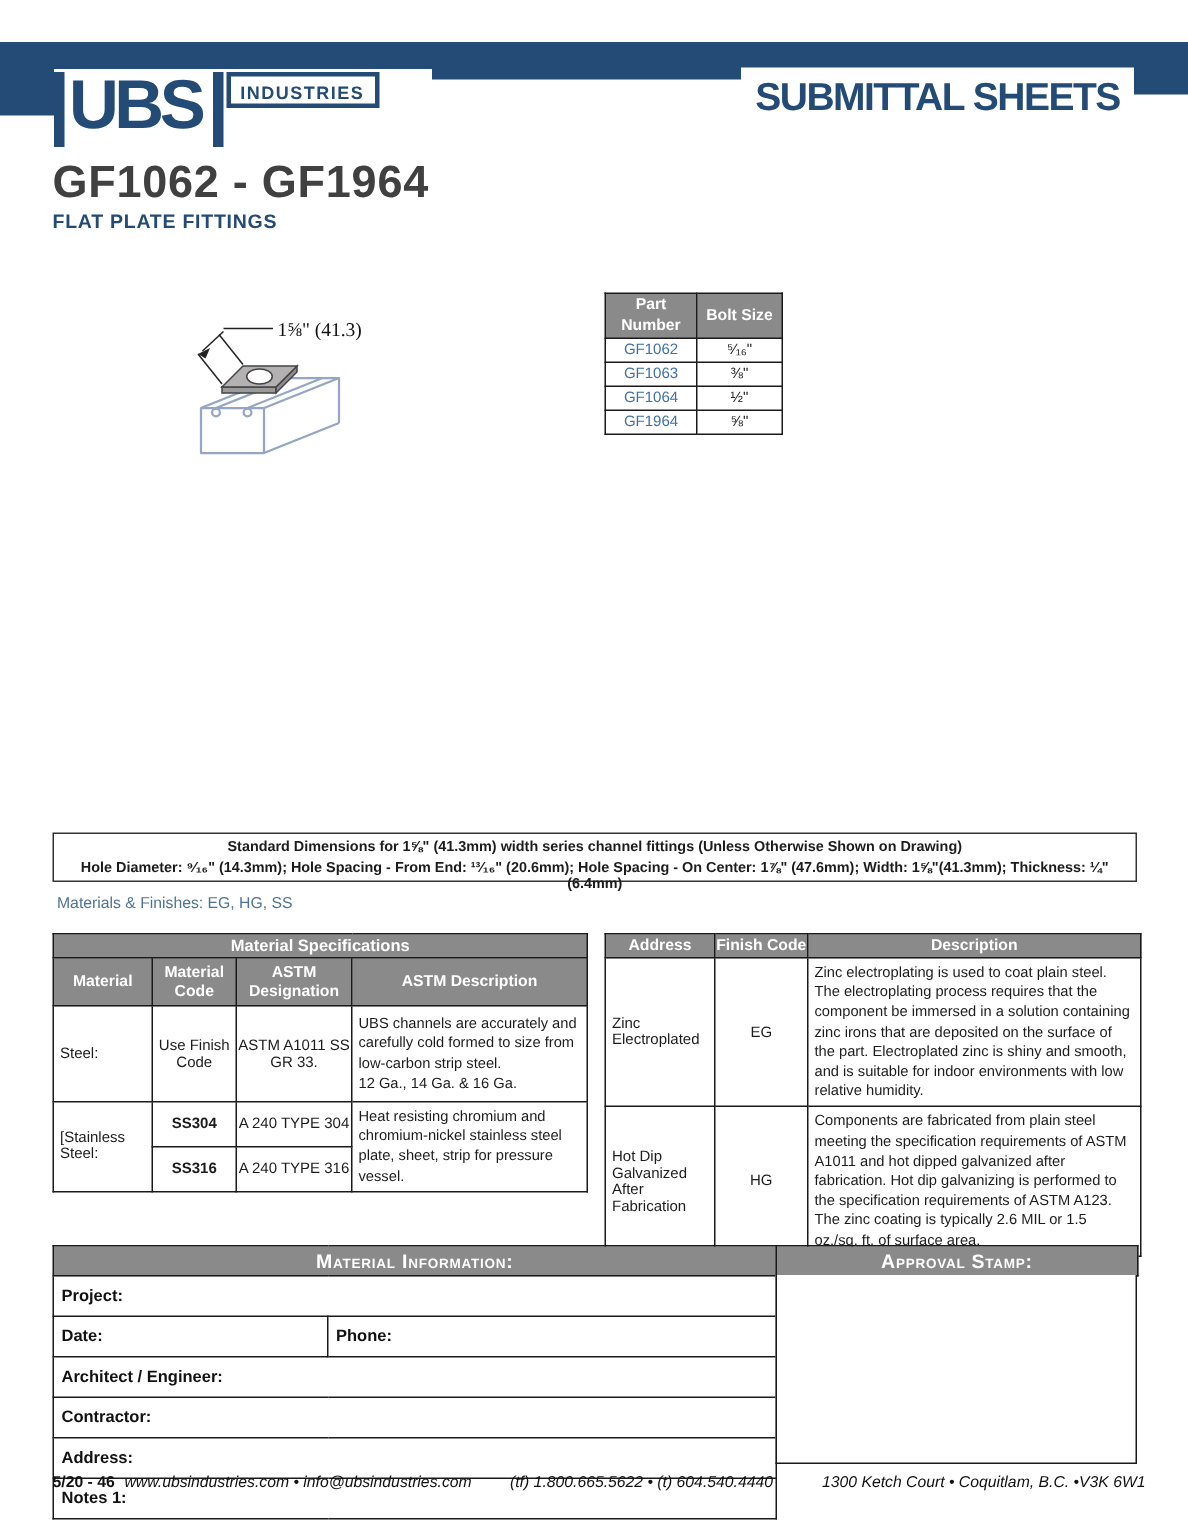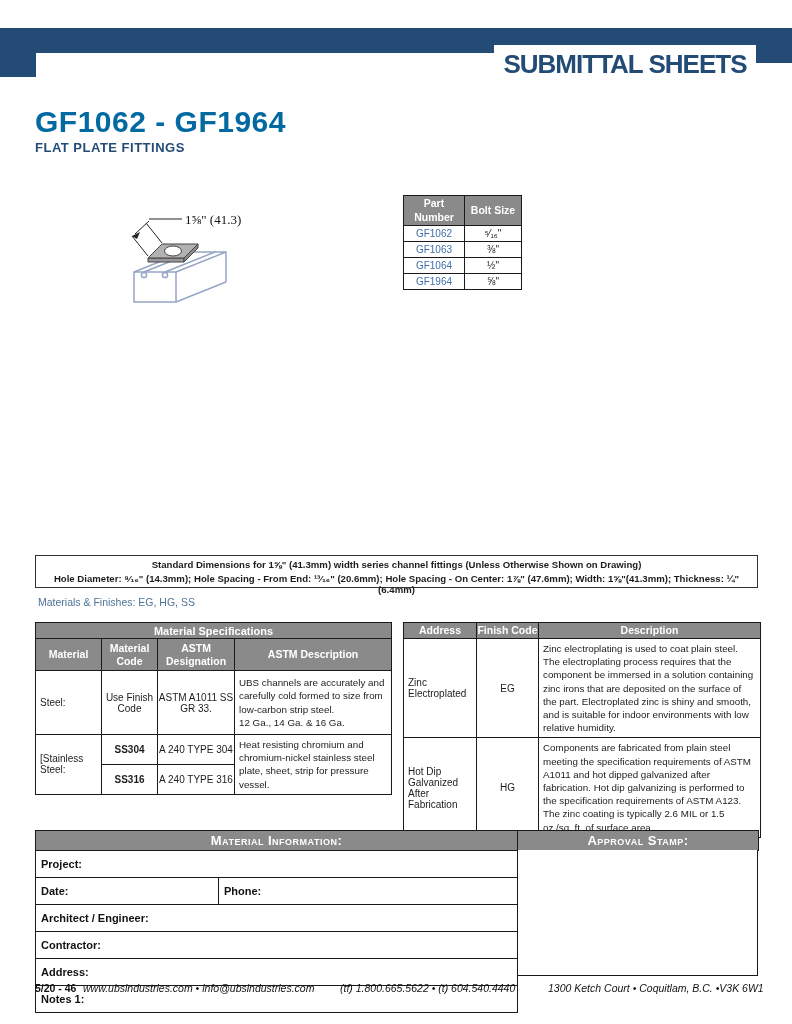--- a/index.html
+++ b/index.html
@@ -18,21 +18,21 @@
               margin:0 4px 0 3px; }
   .logo-bar2{ width:7px; height:50px; background:#234b76; flex:0 0 auto; margin-left:4px; }
   .industries-box { border:3px solid #234b76; color:#234b76; font-weight:bold; font-size:12px;
               letter-spacing:1px; padding:1px 7px 0 6px; margin-left:2px; height:24px; line-height:20px; }
 
   .banner-box { position:absolute; left:494px; top:45px; width:262px; height:38px; background:#fff;
               z-index:2; display:flex; align-items:center; justify-content:center; }
   .banner-box span { color:#234b76; font-weight:bold; font-size:26px; letter-spacing:-1px; }
 
   
-  .title    { position:absolute; left:35px; top:105px; color:#0369a1; font-weight:bold; font-size:30px; letter-spacing:0.5px; }
+  .title    { position:absolute; left:35px; top:105px; color:#404040; font-weight:bold; font-size:30px; letter-spacing:0.5px; }
   .subtitle { position:absolute; left:35px; top:140px; color:#234b76; font-weight:bold; font-size:13px; letter-spacing:0.5px; }
 
   
   .diagram { position:absolute; left:118px; top:198px; }
 
   
   .part-table { position:absolute; left:403px; top:195px; border-collapse:collapse; table-layout:fixed; }
   .part-table th, .part-table td { border:1px solid #1a1a1a; text-align:center; }
   .part-table th { background:#8a8a8a; color:#fff; font-size:10.5px; font-weight:bold; height:30px; line-height:1.25; }
   .part-table td { height:16px; font-size:10px; background:#fff; }
@@ -93,20 +93,26 @@
 </style>
 </head>
 <body>
 
 <div class="page">
 
   <div class="band"></div>
   <div class="band-left"></div>
   <div class="band-right"></div>
 
+  <div class="logo-box">
+    <span class="logo-bar"></span>
+    <span class="logo-ubs">UBS</span>
+    <span class="logo-bar2"></span>
+    <span class="industries-box">INDUSTRIES</span>
+  </div>
 
   <div class="banner-box">
     <span>SUBMITTAL SHEETS</span>
   </div>
 
   <div class="title">GF1062 - GF1964</div>
   <div class="subtitle">FLAT PLATE FITTINGS</div>
 
   <svg class="diagram" width="230" height="118" viewBox="0 0 230 118">
     <g stroke="#95a5c4" stroke-width="1.5" fill="none" stroke-linejoin="round">

